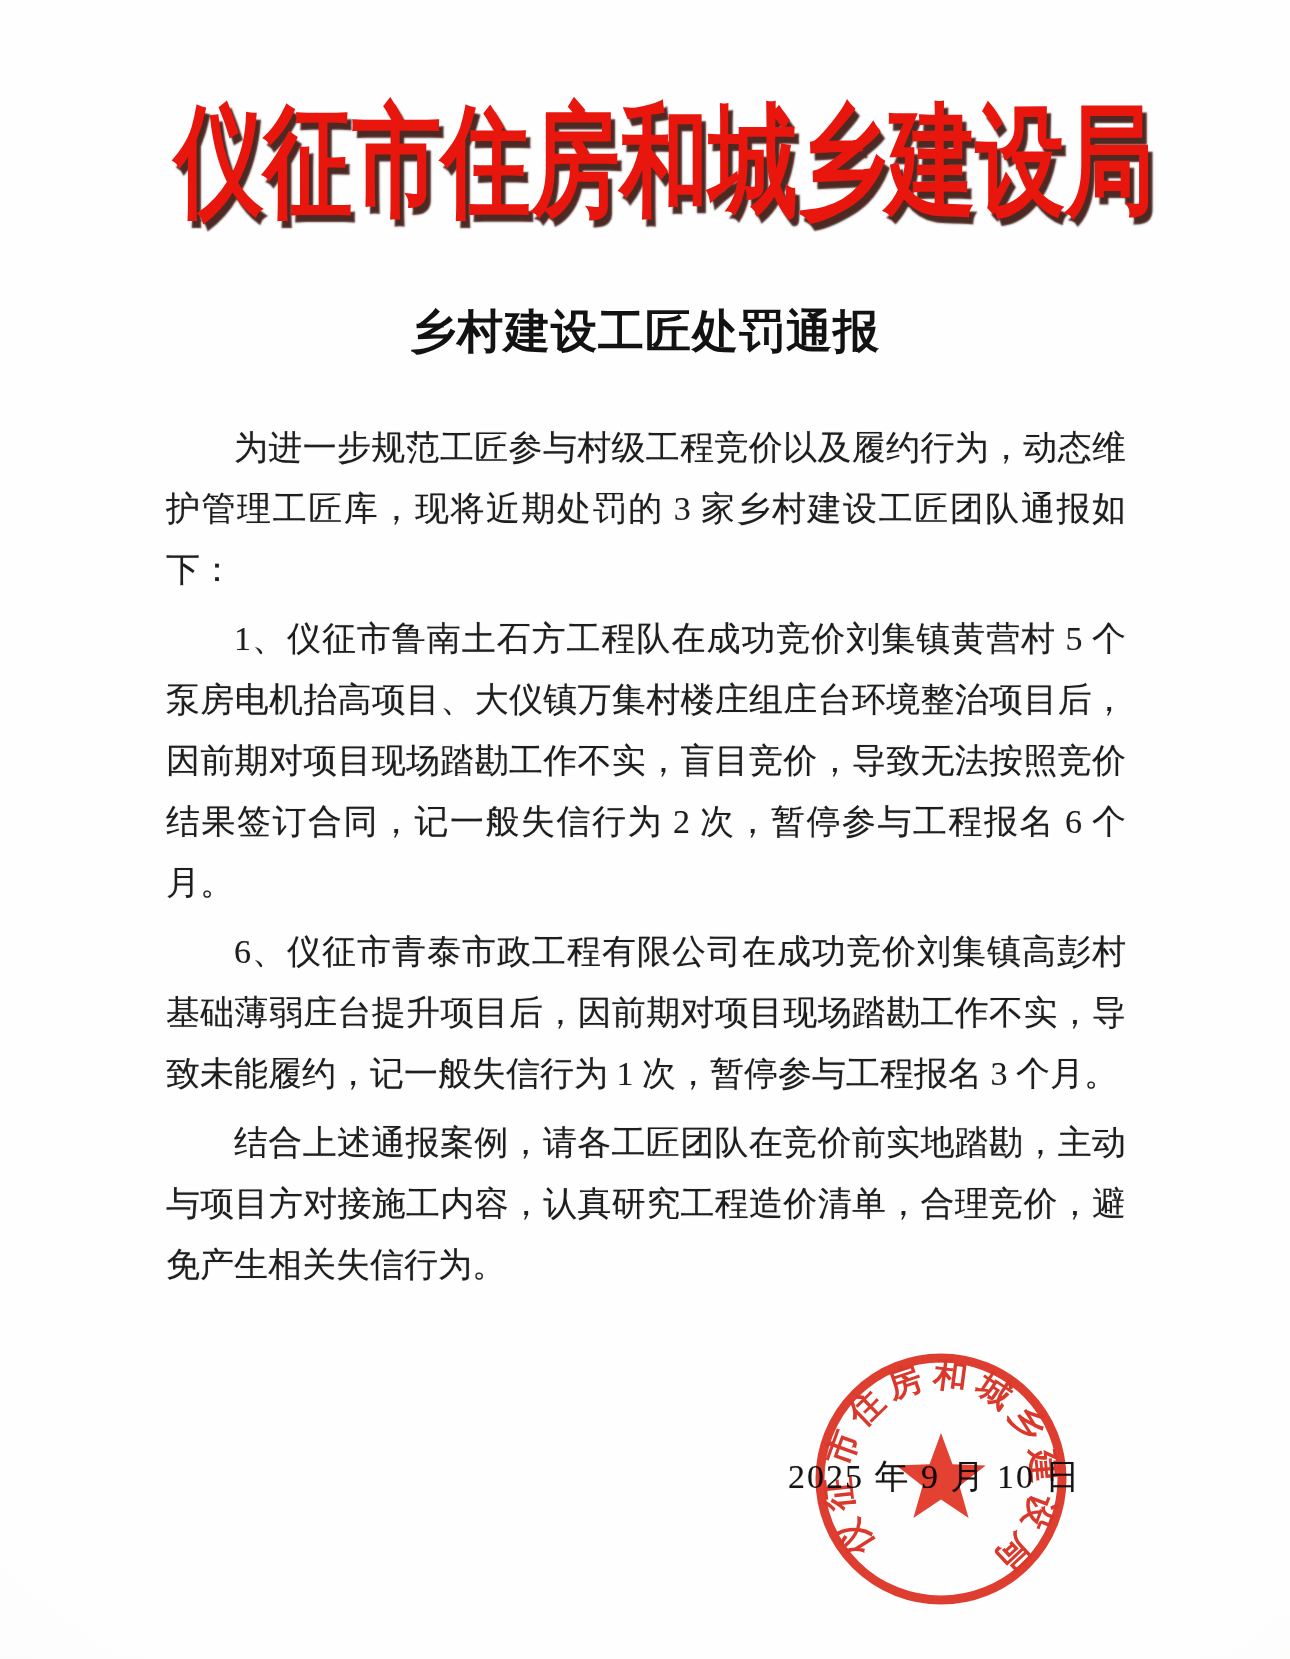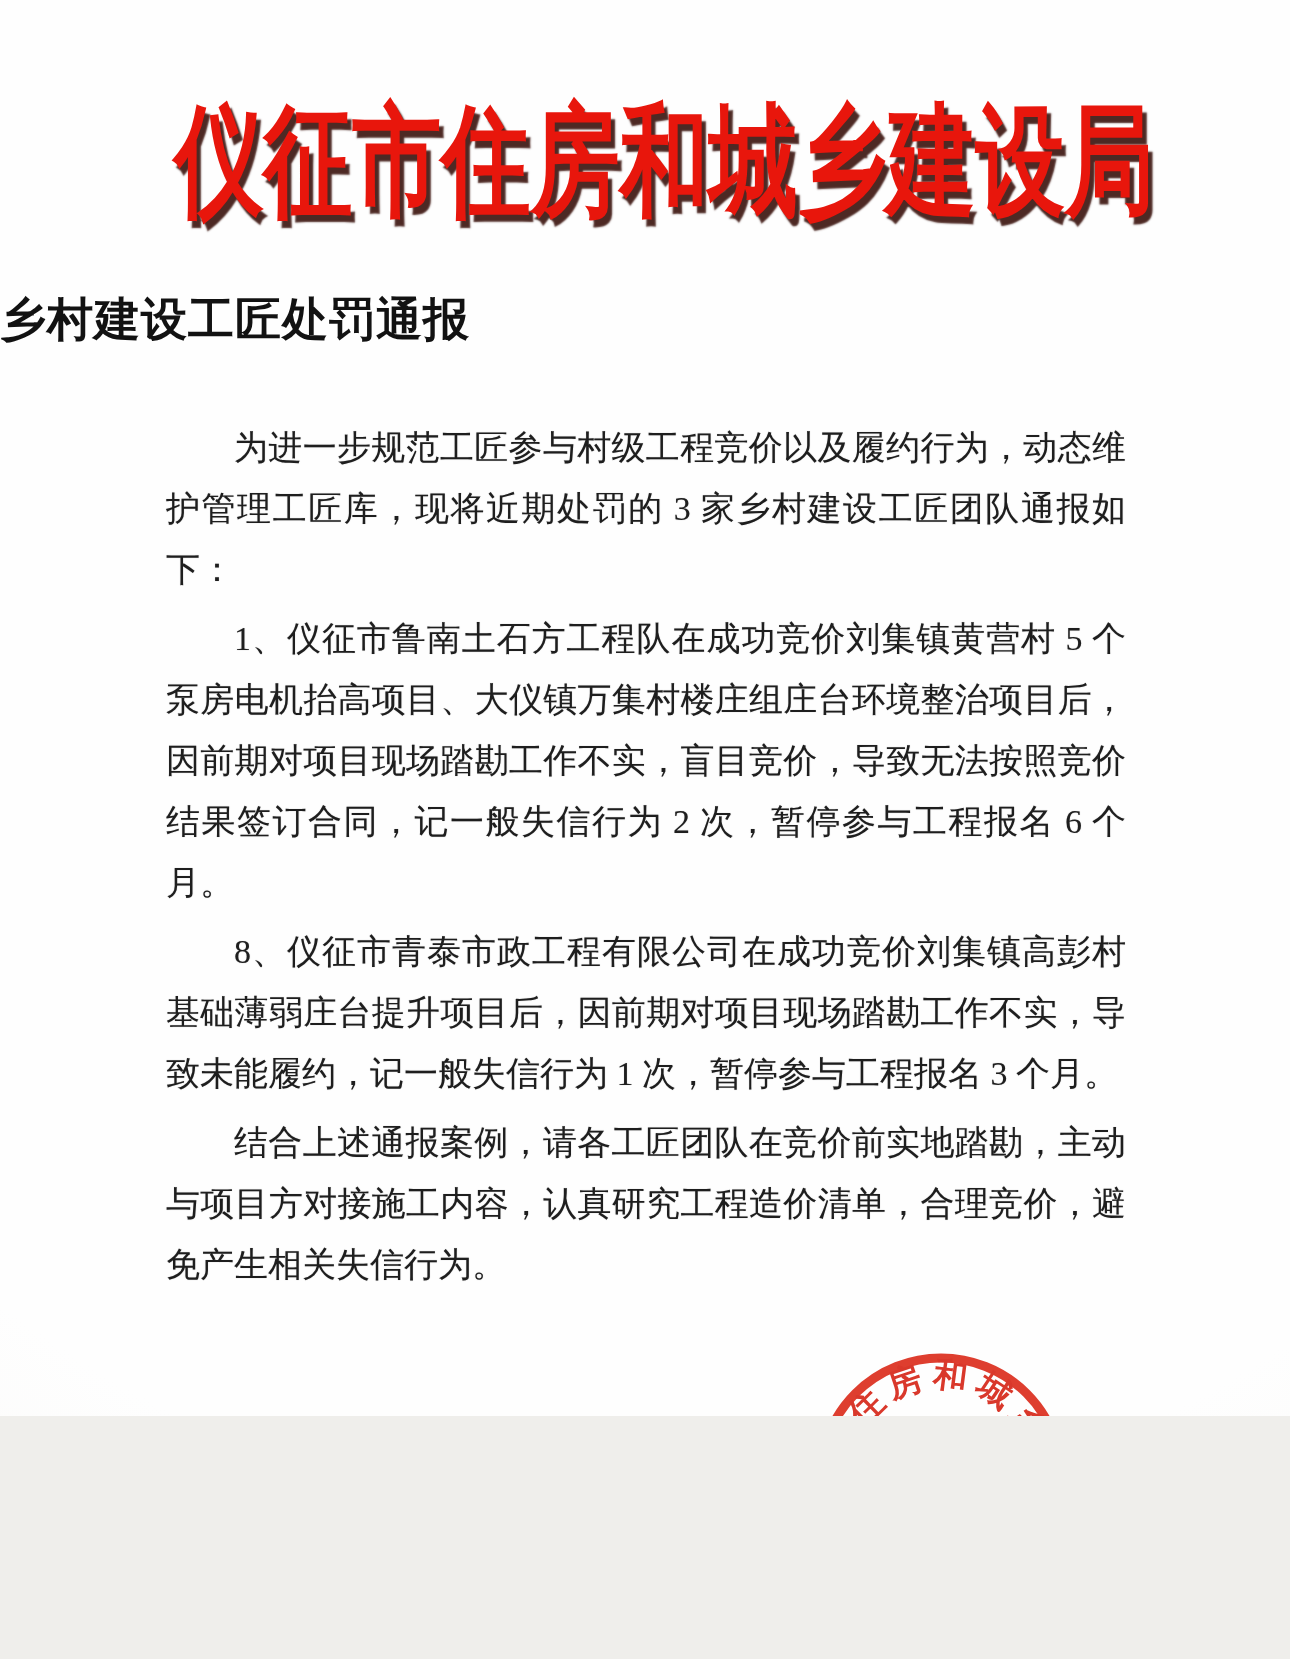--- a/index.html
+++ b/index.html
@@ -3,21 +3,21 @@
 <meta charset="utf-8">
 <style>
   html,body{margin:0;padding:0;}
   body{
     width:1290px;height:1659px;
     font-family:"Liberation Serif", serif;
     background:#efeeeb;
   }
   .page{
     position:relative;
-    width:1290px;height:1416px;
+    width:1290px;height:1659px;
     overflow:hidden;
     background:
       radial-gradient(145% 120% at 52% 42%, #fefefe 55%, #f7f6f3 85%, #efeeea 100%);
   }
   .agency-title{
     position:absolute;
     top:92px;left:0;right:0;
     margin:0;
     text-align:center;
     white-space:nowrap;
@@ -27,21 +27,22 @@
     line-height:140px;
     color:#e8160c;
     letter-spacing:0px;
     transform:scaleX(0.73);
     transform-origin:50% 50%;
     text-shadow:6px 7px 2px rgba(52,11,6,0.88);
   }
   .notice-title{
     position:absolute;
     top:290px;left:0;right:0;
-    margin:0;
+    margin:12px;
+    text-align:center;
     font-family:"Liberation Sans", sans-serif;
     font-weight:bold;
     font-size:46px;
     line-height:58px;
     color:#121212;
     letter-spacing:1px;
   }
   .body-text{
     position:absolute;
     top:409px;left:158px;
@@ -90,21 +91,21 @@
 
 <div class="page">
 
   <h1 class="agency-title">仪征市住房和城乡建设局</h1>
 
   <h2 class="notice-title">乡村建设工匠处罚通报</h2>
 
   <div class="body-text">
     <p>为进一步规范工匠参与村级工程竞价以及履约行为，动态维护管理工匠库，现将近期处罚的 3 家乡村建设工匠团队通报如下：</p>
     <p>1、仪征市鲁南土石方工程队在成功竞价刘集镇黄营村 5 个泵房电机抬高项目、大仪镇万集村楼庄组庄台环境整治项目后，因前期对项目现场踏勘工作不实，盲目竞价，导致无法按照竞价结果签订合同，记一般失信行为 2 次，暂停参与工程报名 6 个月。</p>
-    <p>8、仪征市青泰市政工程有限公司在成功竞价刘集镇高彭村基础薄弱庄台提升项目后，因前期对项目现场踏勘工作不实，导致未能履约，记一般失信行为 1 次，暂停参与工程报名 3 个月。</p>
+    <p>6、仪征市青泰市政工程有限公司在成功竞价刘集镇高彭村基础薄弱庄台提升项目后，因前期对项目现场踏勘工作不实，导致未能履约，记一般失信行为 1 次，暂停参与工程报名 3 个月。</p>
     <p>结合上述通报案例，请各工匠团队在竞价前实地踏勘，主动与项目方对接施工内容，认真研究工程造价清单，合理竞价，避免产生相关失信行为。</p>
   </div>
 
   <div class="issue-date">2025 年 9 月 10 日</div>
 
   <svg class="seal" viewBox="0 0 300 300" xmlns="http://www.w3.org/2000/svg" xmlns:xlink="http://www.w3.org/1999/xlink">
     <circle cx="150" cy="150" r="121" fill="none" stroke="#dd2f1f" stroke-width="9"></circle>
     <polygon fill="#e23222" points="150,104 161.5,135.2 194.7,136.5 168.5,157 177.6,189 150,170.5 122.4,189 131.5,157 105.3,136.5 138.5,135.2"></polygon>
     <path id="sealArc" d="M 84.95 215.05 A 92 92 0 1 1 202.77 225.36" fill="none"></path>
     <text class="seal-text" fill="#d8281a">

